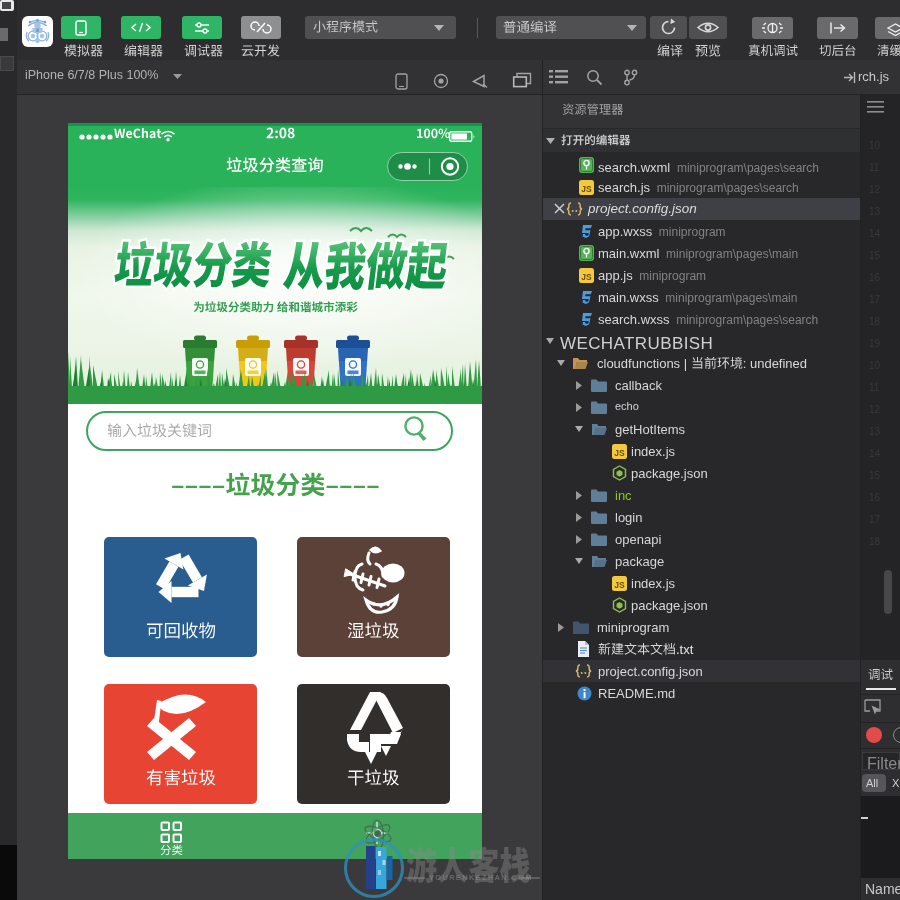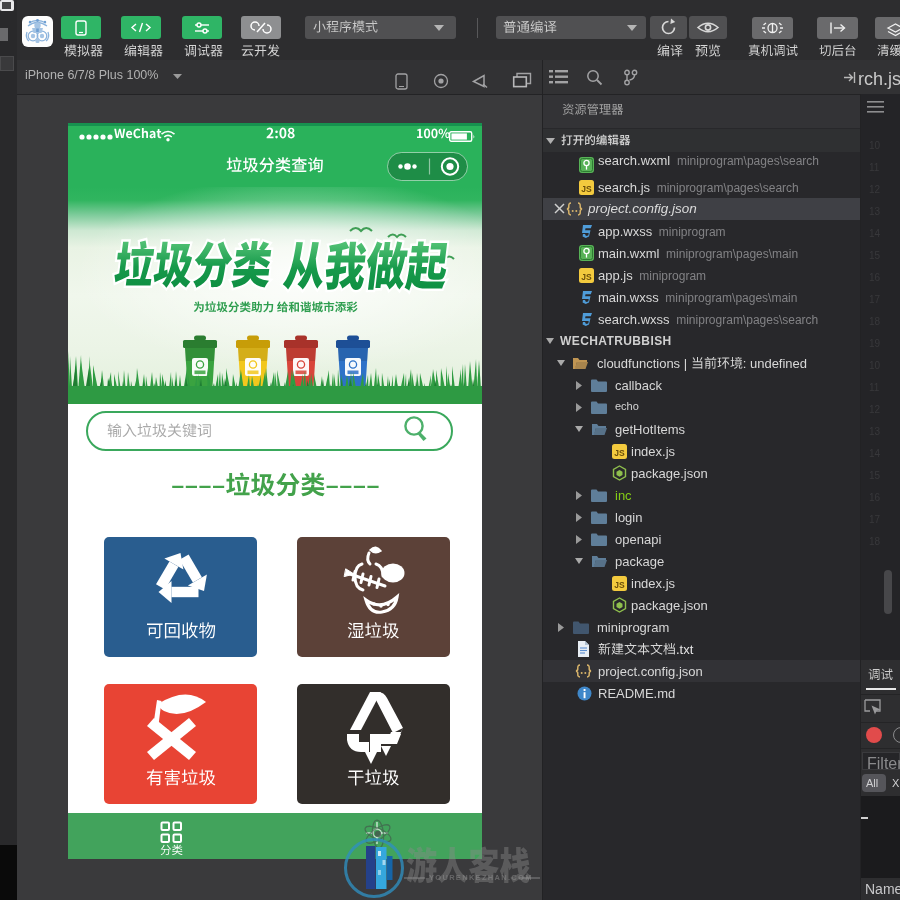--- a/index.html
+++ b/index.html
@@ -191,39 +191,39 @@
       <circle cx="4" cy="13.5" r="2.2"></circle>
       <path d="M4 6v5M11.5 6q0 4-5 5"></path>
     </g>
   </svg>
 <svg class="t" style="left:843px;top:71px" width="13" height="13" viewBox="0 0 13 13">
     <g stroke="#b8b8b8" stroke-width="1.4" fill="none">
       <line x1="11.5" y1="1" x2="11.5" y2="12"></line>
       <path d="M1 6.5h8M6 3l3.5 3.5L6 10"></path>
     </g>
   </svg>
-<div class="a" style="left:858px;top:69px;color:#c9c9c9;font-size:18px">rch.js</div>
+<div class="a" style="left:858px;top:69px;color:#c9c9c9;font-size:13px">rch.js</div>
 <svg class="t" style="left:562.0px;top:104.0px" width="63.5" height="14.5" viewBox="0 -9.84 63.50 14.55">
     <path d="M1 -9.2 1.5 -9.9Q2 -9.7 2.5 -9.5Q2.9 -9.3 3.4 -9.1Q3.8 -8.8 4.1 -8.6L3.6 -7.9Q3.3 -8.1 2.9 -8.4Q2.5 -8.6 2 -8.9Q1.5 -9.1 1 -9.2ZM0.6 -6.1Q1.3 -6.3 2.2 -6.6Q3.2 -6.9 4.2 -7.2L4.3 -6.4Q3.4 -6.1 2.5 -5.8Q1.6 -5.5 0.9 -5.2ZM6 -10.3 6.8 -10.2Q6.5 -9.4 6 -8.5Q5.5 -7.7 4.6 -7.1Q4.6 -7.2 4.5 -7.3Q4.3 -7.4 4.2 -7.5Q4.1 -7.6 4 -7.6Q4.8 -8.2 5.2 -8.9Q5.7 -9.6 6 -10.3ZM6 -9.2H10.6V-8.5H5.5ZM10.4 -9.2H10.6L10.7 -9.2L11.4 -9Q11.2 -8.5 10.9 -8Q10.6 -7.5 10.4 -7.1L9.6 -7.4Q9.8 -7.7 10 -8.2Q10.3 -8.6 10.4 -9.1ZM2.2 -4.6H10.2V-1.2H9.3V-3.7H3.2V-1.1H2.2ZM5.8 -3.4H6.7Q6.6 -2.4 6.2 -1.7Q5.9 -1 5.3 -0.5Q4.6 0.1 3.6 0.4Q2.6 0.8 1 1Q1 0.9 0.9 0.8Q0.9 0.6 0.8 0.5Q0.7 0.3 0.6 0.2Q2.1 0.1 3 -0.2Q4 -0.5 4.5 -1Q5.1 -1.4 5.4 -2Q5.7 -2.6 5.8 -3.4ZM6.3 -0.9 6.9 -1.6Q7.4 -1.4 8.1 -1.2Q8.7 -1 9.3 -0.7Q10 -0.5 10.5 -0.3Q11.1 -0 11.5 0.2L11 0.9Q10.6 0.7 10 0.5Q9.5 0.2 8.8 -0Q8.2 -0.3 7.6 -0.5Q6.9 -0.7 6.3 -0.9ZM7.5 -8.8H8.4Q8.3 -8.1 8 -7.5Q7.7 -6.9 7.3 -6.4Q6.8 -5.9 6.2 -5.5Q5.5 -5.1 4.5 -4.8Q4.4 -4.9 4.3 -5.2Q4.1 -5.4 4 -5.5Q4.9 -5.7 5.5 -6.1Q6.1 -6.4 6.5 -6.9Q6.9 -7.3 7.1 -7.8Q7.4 -8.3 7.5 -8.8ZM8 -8Q8.4 -7.4 8.9 -6.9Q9.5 -6.5 10.2 -6.1Q10.9 -5.8 11.7 -5.6Q11.5 -5.5 11.4 -5.3Q11.2 -5.1 11.1 -4.9Q10.3 -5.1 9.6 -5.5Q8.8 -6 8.3 -6.5Q7.7 -7.1 7.3 -7.8Z M16.8 -9.7H24V-8.9H16.8ZM16.5 -9.7H17.4V-6.4Q17.4 -5.6 17.3 -4.6Q17.2 -3.7 17.1 -2.7Q16.9 -1.7 16.6 -0.8Q16.2 0.2 15.7 0.9Q15.6 0.9 15.5 0.8Q15.3 0.7 15.2 0.6Q15 0.5 14.9 0.4Q15.5 -0.3 15.8 -1.2Q16.1 -2 16.2 -2.9Q16.4 -3.8 16.4 -4.7Q16.5 -5.6 16.5 -6.4ZM18.9 -5V-3.9H22.7V-5ZM18.9 -6.8V-5.7H22.7V-6.8ZM18.1 -7.5H23.5V-3.2H18.1ZM18.5 -2.5 19.3 -2.3Q19.1 -1.8 18.9 -1.4Q18.6 -0.9 18.3 -0.5Q18 -0.1 17.8 0.2Q17.7 0.2 17.6 0.1Q17.4 0 17.3 -0.1Q17.1 -0.2 17 -0.2Q17.5 -0.7 17.8 -1.3Q18.2 -1.9 18.5 -2.5ZM22 -2.3 22.8 -2.6Q23 -2.2 23.3 -1.8Q23.6 -1.4 23.8 -1Q24.1 -0.6 24.2 -0.3L23.3 0.1Q23.2 -0.2 23 -0.6Q22.8 -1 22.5 -1.5Q22.2 -1.9 22 -2.3ZM20.3 -8.7 21.3 -8.5Q21.1 -8.1 20.9 -7.7Q20.7 -7.3 20.6 -7L19.8 -7.2Q20 -7.5 20.1 -8Q20.2 -8.4 20.3 -8.7ZM20.3 -3.6H21.2V0Q21.2 0.4 21.1 0.6Q21 0.7 20.7 0.8Q20.5 0.9 20.1 1Q19.7 1 19.1 1Q19 0.8 19 0.6Q18.9 0.4 18.8 0.2Q19.2 0.2 19.6 0.2Q20 0.2 20.1 0.2Q20.3 0.2 20.3 0ZM13.4 -9.6 13.9 -10.2Q14.2 -10 14.6 -9.8Q15 -9.5 15.4 -9.3Q15.7 -9.1 16 -8.9L15.4 -8.1Q15.2 -8.3 14.8 -8.6Q14.5 -8.8 14.1 -9.1Q13.7 -9.3 13.4 -9.6ZM12.8 -6.2 13.3 -6.9Q13.6 -6.7 14 -6.5Q14.4 -6.3 14.8 -6.1Q15.1 -5.8 15.4 -5.7L14.8 -4.9Q14.6 -5.1 14.3 -5.3Q13.9 -5.6 13.5 -5.8Q13.1 -6 12.8 -6.2ZM13 0.3Q13.3 -0.2 13.6 -0.9Q14 -1.5 14.3 -2.3Q14.6 -3 14.9 -3.7L15.6 -3.2Q15.4 -2.5 15.1 -1.8Q14.8 -1.1 14.5 -0.4Q14.1 0.2 13.8 0.8Z M27.9 -0.1H34.4V0.6H27.9ZM25.8 -6.9H35.9V-4.8H34.9V-6.1H26.7V-4.8H25.8ZM27.8 -5.4H34.3V-2.9H27.8V-3.6H33.4V-4.7H27.8ZM27.9 -2.1H35V1H34.1V-1.3H27.9ZM27.2 -5.4H28.1V1H27.2ZM30 -7.7 30.8 -7.8Q31 -7.6 31.2 -7.2Q31.3 -6.9 31.4 -6.7L30.5 -6.5Q30.5 -6.7 30.3 -7Q30.2 -7.4 30 -7.7ZM26.6 -9.3H30.5V-8.6H26.6ZM31.8 -9.3H36.2V-8.6H31.8ZM26.7 -10.4 27.5 -10.2Q27.3 -9.3 26.9 -8.5Q26.4 -7.7 25.9 -7.1Q25.8 -7.2 25.7 -7.3Q25.6 -7.4 25.4 -7.4Q25.2 -7.5 25.1 -7.6Q25.6 -8.1 26 -8.8Q26.4 -9.6 26.7 -10.4ZM31.9 -10.4 32.8 -10.2Q32.5 -9.5 32.2 -8.8Q31.8 -8.1 31.4 -7.6Q31.3 -7.6 31.2 -7.7Q31.1 -7.8 30.9 -7.9Q30.8 -8 30.7 -8Q31.1 -8.4 31.4 -9.1Q31.7 -9.7 31.9 -10.4ZM27.7 -8.8 28.4 -9.1Q28.6 -8.7 28.9 -8.3Q29.1 -7.9 29.2 -7.6L28.4 -7.3Q28.3 -7.6 28.1 -8Q27.9 -8.5 27.7 -8.8ZM32.9 -8.8 33.6 -9Q33.9 -8.7 34.2 -8.3Q34.5 -7.9 34.6 -7.6L33.9 -7.2Q33.8 -7.5 33.5 -8Q33.2 -8.4 32.9 -8.8Z M42.8 -6.6V-5.1H47.3V-6.6ZM42.8 -9V-7.4H47.3V-9ZM41.9 -9.8H48.2V-4.3H41.9ZM41.8 -2.8H48.4V-2H41.8ZM40.8 -0.3H48.8V0.6H40.8ZM37.5 -9.5H41.3V-8.6H37.5ZM37.6 -5.9H41.1V-5.1H37.6ZM37.3 -1.2Q37.8 -1.4 38.5 -1.6Q39.1 -1.8 39.8 -2Q40.5 -2.2 41.2 -2.5L41.4 -1.6Q40.4 -1.2 39.4 -0.9Q38.4 -0.6 37.6 -0.3ZM39 -9.2H39.9V-1.5L39 -1.4ZM44.6 -9.4H45.4V-4.6H45.5V0.1H44.6V-4.6H44.6Z M51.6 -9V-7.3H53.7V-9ZM50.8 -9.8H54.6V-6.4H50.8ZM56.9 -9V-7.3H59.1V-9ZM56 -9.8H60V-6.4H56ZM49.8 -5.2H60.9V-4.3H49.8ZM51.2 -0.2H54.2V0.6H51.2ZM56.4 -0.2H59.5V0.6H56.4ZM56.9 -5Q57.3 -4.4 58 -4Q58.7 -3.5 59.5 -3.1Q60.3 -2.8 61.2 -2.6Q61.1 -2.5 60.9 -2.3Q60.8 -2.2 60.7 -2.1Q60.6 -1.9 60.6 -1.8Q59.7 -2.1 58.9 -2.5Q58 -2.9 57.3 -3.5Q56.6 -4 56.1 -4.7ZM50.8 -2.8H54.6V0.9H53.7V-2H51.6V1H50.8ZM56 -2.8H60V0.9H59.1V-2H56.9V1H56ZM54.6 -6.5 55.5 -6.4Q55 -5.5 54.3 -4.6Q53.6 -3.8 52.5 -3Q51.5 -2.3 50.1 -1.7Q50 -1.8 50 -2Q49.9 -2.1 49.8 -2.2Q49.7 -2.4 49.6 -2.4Q50.9 -2.9 51.9 -3.6Q52.9 -4.3 53.6 -5Q54.2 -5.8 54.6 -6.5ZM56.7 -6 57.2 -6.4Q57.7 -6.3 58.2 -6Q58.7 -5.8 59 -5.5L58.5 -5Q58.3 -5.2 57.7 -5.5Q57.2 -5.8 56.7 -6Z" fill="#a5a5a5"></path>
   </svg>
 <svg class="t" style="left:546px;top:138px" width="9" height="6" viewBox="0 0 9 6">
     <path d="M0 0h9L4.5 6z" fill="#b0b0b0"></path>
   </svg>
 <svg class="t" style="left:561.0px;top:135.0px" width="71.6" height="13.8" viewBox="0 -9.28 71.60 13.83">
     <path d="M0.4 -3.9Q1 -4 1.7 -4.2Q2.4 -4.3 3.2 -4.5Q4 -4.7 4.8 -4.9L4.9 -3.8Q3.8 -3.5 2.7 -3.2Q1.6 -2.9 0.8 -2.6ZM0.5 -7.6H4.7V-6.4H0.5ZM2.1 -9.8H3.4V-0.5Q3.4 0 3.2 0.3Q3.1 0.5 2.9 0.7Q2.6 0.8 2.2 0.9Q1.7 0.9 1.1 0.9Q1.1 0.7 1 0.3Q0.9 -0 0.7 -0.3Q1.1 -0.3 1.4 -0.3Q1.8 -0.3 1.9 -0.3Q2.1 -0.3 2.1 -0.5ZM4.9 -8.9H11.2V-7.7H4.9ZM8 -8.5H9.3V-0.7Q9.3 -0.1 9.1 0.2Q9 0.5 8.6 0.7Q8.2 0.9 7.7 0.9Q7.1 0.9 6.3 0.9Q6.2 0.7 6.2 0.5Q6.1 0.3 6 0Q5.9 -0.2 5.8 -0.4Q6.1 -0.4 6.5 -0.4Q6.9 -0.4 7.2 -0.4Q7.5 -0.4 7.6 -0.4Q7.8 -0.4 7.9 -0.5Q8 -0.5 8 -0.7Z M12.6 -9.1H22.3V-7.9H12.6ZM12.2 -5H22.7V-3.8H12.2ZM18.9 -8.5H20.2V1H18.9ZM14.8 -8.5H16.1V-5.4Q16.1 -4.5 16 -3.6Q15.9 -2.8 15.6 -1.9Q15.3 -1.1 14.7 -0.3Q14.1 0.4 13.1 1.1Q13 0.9 12.9 0.7Q12.7 0.6 12.5 0.4Q12.3 0.2 12.1 0.1Q13 -0.4 13.6 -1.1Q14.1 -1.7 14.4 -2.5Q14.7 -3.2 14.7 -3.9Q14.8 -4.6 14.8 -5.4Z M24.8 -7.9H28.4V-0.2H24.8V-1.3H27.2V-6.9H24.8ZM24.1 -7.9H25.2V0.7H24.1ZM24.8 -4.8H27.8V-3.7H24.8ZM25.8 -9.8 27.1 -9.6Q26.9 -9.1 26.7 -8.5Q26.5 -7.9 26.4 -7.5L25.4 -7.7Q25.4 -8 25.5 -8.4Q25.6 -8.8 25.7 -9.1Q25.7 -9.5 25.8 -9.8ZM29.9 -8H33.4V-6.9H29.9ZM32.9 -8H34.1Q34.1 -8 34.1 -7.9Q34.1 -7.8 34.1 -7.7Q34.1 -7.5 34.1 -7.4Q34 -5.5 34 -4.1Q33.9 -2.7 33.8 -1.9Q33.7 -1 33.6 -0.5Q33.5 0 33.3 0.2Q33.1 0.6 32.8 0.7Q32.6 0.8 32.2 0.8Q31.9 0.9 31.4 0.9Q31 0.9 30.4 0.9Q30.4 0.6 30.3 0.3Q30.2 -0.1 30 -0.4Q30.6 -0.3 31.1 -0.3Q31.6 -0.3 31.8 -0.3Q31.9 -0.3 32.1 -0.3Q32.2 -0.4 32.3 -0.5Q32.4 -0.6 32.5 -1.1Q32.6 -1.6 32.7 -2.4Q32.8 -3.3 32.8 -4.6Q32.9 -5.9 32.9 -7.8ZM30 -9.8 31.2 -9.6Q31 -8.7 30.7 -7.9Q30.4 -7 30 -6.3Q29.7 -5.5 29.3 -5Q29.1 -5.1 29 -5.2Q28.8 -5.4 28.6 -5.5Q28.4 -5.6 28.2 -5.7Q28.6 -6.2 29 -6.9Q29.3 -7.5 29.6 -8.3Q29.8 -9.1 30 -9.8ZM29.5 -4.8 30.4 -5.3Q30.7 -4.9 31.1 -4.4Q31.4 -4 31.7 -3.5Q32 -3.1 32.2 -2.7L31.1 -2.1Q31 -2.4 30.7 -2.9Q30.4 -3.4 30.1 -3.8Q29.8 -4.3 29.5 -4.8Z M35.6 -2Q35.5 -2.1 35.5 -2.3Q35.4 -2.5 35.4 -2.7Q35.3 -2.9 35.2 -3Q35.4 -3.1 35.6 -3.3Q35.8 -3.5 36.1 -3.8Q36.2 -4 36.4 -4.3Q36.7 -4.7 37 -5.2Q37.3 -5.7 37.6 -6.3Q37.9 -6.9 38.2 -7.5L39.1 -6.9Q38.7 -6.1 38.3 -5.4Q37.8 -4.6 37.3 -3.9Q36.8 -3.2 36.3 -2.6V-2.6Q36.3 -2.6 36.2 -2.5Q36.1 -2.5 35.9 -2.4Q35.8 -2.3 35.7 -2.2Q35.6 -2.1 35.6 -2ZM35.6 -2 35.5 -3 36 -3.3 38.7 -3.9Q38.7 -3.7 38.7 -3.4Q38.7 -3.1 38.8 -2.9Q37.8 -2.7 37.2 -2.5Q36.6 -2.4 36.3 -2.3Q36 -2.2 35.8 -2.1Q35.7 -2.1 35.6 -2ZM35.5 -4.8Q35.5 -4.9 35.4 -5.1Q35.3 -5.3 35.3 -5.6Q35.2 -5.8 35.1 -5.9Q35.3 -6 35.4 -6.1Q35.6 -6.3 35.7 -6.6Q35.8 -6.8 36 -7.1Q36.2 -7.4 36.4 -7.9Q36.5 -8.3 36.7 -8.8Q36.9 -9.3 37.1 -9.9L38.2 -9.5Q38 -8.7 37.6 -8Q37.3 -7.3 36.9 -6.6Q36.5 -6 36.1 -5.4V-5.4Q36.1 -5.4 36 -5.4Q35.9 -5.3 35.8 -5.2Q35.7 -5.1 35.6 -5Q35.5 -4.9 35.5 -4.8ZM35.5 -4.8 35.5 -5.7 36 -6.1 37.9 -6.2Q37.9 -6 37.8 -5.7Q37.8 -5.4 37.8 -5.2Q37.1 -5.1 36.7 -5.1Q36.3 -5 36.1 -5Q35.8 -4.9 35.7 -4.9Q35.6 -4.9 35.5 -4.8ZM35.2 -0.8Q35.8 -1 36.7 -1.3Q37.6 -1.7 38.6 -2.1L38.8 -1.1Q38 -0.7 37.1 -0.3Q36.2 0 35.4 0.4ZM42.1 -4.4H42.8V0.7H42.1ZM43.4 -4.4H44.2V0.6H43.4ZM44.8 -4.9H45.7V-0.1Q45.7 0.2 45.6 0.4Q45.6 0.6 45.4 0.7Q45.2 0.9 45 0.9Q44.8 0.9 44.5 0.9Q44.5 0.7 44.4 0.5Q44.3 0.2 44.2 0Q44.4 0 44.5 0Q44.6 0 44.7 0Q44.8 0 44.8 -0.1ZM39.5 -8.6H40.6V-6.1Q40.6 -5.4 40.6 -4.5Q40.5 -3.6 40.4 -2.6Q40.2 -1.7 40 -0.8Q39.7 0.1 39.2 0.8Q39.1 0.7 39 0.6Q38.8 0.5 38.6 0.3Q38.4 0.2 38.3 0.1Q38.7 -0.6 39 -1.4Q39.2 -2.2 39.3 -3Q39.4 -3.8 39.5 -4.6Q39.5 -5.4 39.5 -6.1ZM40.1 -8.6H45.5V-5.6H40.1V-6.7H44.4V-7.6H40.1ZM40.5 -4.9H45.2V-3.9H41.4V0.9H40.5ZM40.9 -2.5H45.2V-1.5H40.9ZM41.7 -9.6 42.9 -9.9Q43.1 -9.6 43.2 -9.2Q43.4 -8.8 43.5 -8.5L42.3 -8.1Q42.2 -8.4 42 -8.8Q41.9 -9.2 41.7 -9.6Z M46.9 -8.5H51.2V-7.4H46.9ZM49.1 -6.6H50.2V1H49.1ZM46.8 -2.1Q47.3 -2.2 48.1 -2.3Q48.8 -2.4 49.6 -2.5Q50.4 -2.6 51.2 -2.8L51.3 -1.7Q50.2 -1.5 49.1 -1.3Q47.9 -1.1 47 -0.9ZM47.3 -3.7Q47.2 -3.8 47.2 -4Q47.1 -4.2 47 -4.4Q47 -4.6 46.9 -4.7Q47.1 -4.8 47.2 -5Q47.3 -5.3 47.5 -5.7Q47.6 -5.8 47.7 -6.3Q47.8 -6.7 48 -7.3Q48.1 -7.9 48.3 -8.5Q48.4 -9.2 48.5 -9.8L49.7 -9.6Q49.5 -8.7 49.3 -7.7Q49 -6.8 48.7 -5.9Q48.4 -5 48 -4.3V-4.3Q48 -4.3 47.9 -4.2Q47.8 -4.2 47.7 -4.1Q47.5 -4 47.4 -3.9Q47.3 -3.8 47.3 -3.7ZM47.3 -3.7V-4.7L47.8 -5H51.1V-3.8H48.1Q47.9 -3.8 47.6 -3.8Q47.3 -3.7 47.3 -3.7ZM55.6 -6H56.7V1H55.6ZM53 -8.6V-7.7H55.6V-8.6ZM51.8 -9.5H56.8V-6.9H51.8ZM51.2 -6.3H57.5V-5.3H51.2ZM52.4 -4.6H55.9V-3.7H52.4ZM52.4 -2.9H55.9V-2.1H52.4ZM51.9 -6H53.1V-0.8L51.9 -0.7ZM51 -1.1Q51.8 -1.1 52.9 -1.2Q54 -1.3 55.2 -1.3Q56.4 -1.4 57.6 -1.5L57.6 -0.5Q56.4 -0.4 55.3 -0.3Q54.1 -0.2 53.1 -0.1Q52 -0 51.2 0Z M60.5 -8.3V-7.1H62V-8.3ZM59.4 -9.3H63.2V-6H59.4ZM65.4 -8.3V-7.1H67V-8.3ZM64.3 -9.3H68.2V-6H64.3ZM58.5 -5H69.1V-3.9H58.5ZM60 -0.4H62.6V0.7H60ZM64.9 -0.4H67.6V0.7H64.9ZM65.4 -4.7Q65.8 -4.2 66.4 -3.7Q67 -3.3 67.8 -2.9Q68.6 -2.6 69.4 -2.4Q69.3 -2.3 69.1 -2.1Q69 -1.9 68.8 -1.7Q68.7 -1.5 68.6 -1.4Q67.8 -1.6 67 -2.1Q66.2 -2.5 65.5 -3.1Q64.8 -3.6 64.3 -4.3ZM59.4 -2.6H63.2V0.9H62V-1.6H60.6V1H59.4ZM64.3 -2.6H68.2V0.9H67V-1.6H65.5V1H64.3ZM62.8 -6.2 64.1 -5.9Q63.6 -5 62.9 -4.2Q62.2 -3.3 61.3 -2.6Q60.3 -1.9 58.9 -1.4Q58.9 -1.5 58.8 -1.7Q58.6 -1.9 58.5 -2.1Q58.4 -2.3 58.3 -2.4Q59.5 -2.8 60.4 -3.4Q61.3 -4 61.9 -4.7Q62.5 -5.4 62.8 -6.2ZM65.1 -5.6 65.7 -6.2Q66.1 -6.1 66.6 -5.8Q67.1 -5.6 67.4 -5.3L66.7 -4.7Q66.5 -4.9 66 -5.2Q65.5 -5.4 65.1 -5.6Z" fill="#cfcfcf"></path>
   </svg>
 <div class="a" style="left:543px;top:198px;width:317px;height:22px;background:#3f4045"></div>
 <div class="a" style="left:543px;top:660px;width:317px;height:22px;background:#323236"></div>
 <svg class="t" style="left:579px;top:157px" width="15" height="16" viewBox="0 0 15 16">
     <rect width="15" height="16" rx="3" fill="#58b257"></rect>
     <rect x="1.5" y="1.5" width="12" height="13" rx="2" fill="none" stroke="#2e7d32" stroke-width="1"></rect>
     <circle cx="7.5" cy="6" r="2.6" fill="none" stroke="#fff" stroke-width="1.3"></circle>
     <path d="M7.5 8.6v4" stroke="#fff" stroke-width="1.3"></path>
   </svg>
-<div class="a" style="left:598px;top:153px;color:#d8d8d8;font-size:13px;white-space:nowrap">search.wxml<span style="color:#828285;font-size:12px"> &nbsp;miniprogram\pages\search</span></div>
+<div class="a" style="left:598px;top:160px;color:#d8d8d8;font-size:13px;white-space:nowrap">search.wxml<span style="color:#828285;font-size:12px"> &nbsp;miniprogram\pages\search</span></div>
 <svg class="t" style="left:579px;top:179.5px" width="15" height="15" viewBox="0 0 15 15">
     <rect width="15" height="15" rx="2.5" fill="#f3ca3e"></rect>
     <text x="7.5" y="11.5" font-family="Liberation Sans" font-size="8.5" font-weight="bold" fill="#6b4f0a" text-anchor="middle">JS</text>
   </svg>
 <div class="a" style="left:598px;top:179.5px;color:#d8d8d8;font-size:13px;white-space:nowrap">search.js<span style="color:#828285;font-size:12px"> &nbsp;miniprogram\pages\search</span></div>
 <svg class="t" style="left:554px;top:203px" width="11" height="11" viewBox="0 0 11 11">
     <g stroke="#cfcfcf" stroke-width="1.5">
       <line x1="1" y1="1" x2="10" y2="10"></line>
       <line x1="10" y1="1" x2="1" y2="10"></line>
     </g>
@@ -257,21 +257,21 @@
     <path d="M2 1h11l-1.2 3.2H6.5l-.4 2h5.4L10 12.5 6.8 14l-3.2-1.5.3-2.6h2.3l.1 1.4 1.5.6 1.6-.7.3-2.2H3l1-8z" fill="#4f9cd8"></path>
   </svg>
 <div class="a" style="left:598px;top:289.5px;color:#d8d8d8;font-size:13px;white-space:nowrap">main.wxss<span style="color:#828285;font-size:12px"> &nbsp;miniprogram\pages\main</span></div>
 <svg class="t" style="left:579px;top:311.5px" width="15" height="15" viewBox="0 0 15 15">
     <path d="M2 1h11l-1.2 3.2H6.5l-.4 2h5.4L10 12.5 6.8 14l-3.2-1.5.3-2.6h2.3l.1 1.4 1.5.6 1.6-.7.3-2.2H3l1-8z" fill="#4f9cd8"></path>
   </svg>
 <div class="a" style="left:598px;top:311.5px;color:#d8d8d8;font-size:13px;white-space:nowrap">search.wxss<span style="color:#828285;font-size:12px"> &nbsp;miniprogram\pages\search</span></div>
 <svg class="t" style="left:546px;top:338px" width="8" height="6" viewBox="0 0 8 6">
     <path d="M0 0h8L4 6z" fill="#aaa"></path>
   </svg>
-<div class="a" style="left:560px;top:334px;color:#d0d0d0;font-size:12px;font-weight:bold;letter-spacing:.4px">WECHATRUBBISH</div>
+<div class="a" style="left:560px;top:334px;color:#d0d0d0;font-size:17px;font-weight:normal;letter-spacing:.4px">WECHATRUBBISH</div>
 <svg class="t" style="left:557px;top:360px" width="8" height="6" viewBox="0 0 8 6">
     <path d="M0 0h8L4 6z" fill="#aaa"></path>
   </svg>
 <svg class="t" style="left:572px;top:356px" width="17" height="14" viewBox="0 0 17 14">
     <path d="M1 2h5l1.5 2H15v2H5L3 13H1z" fill="#c09553"></path>
     <path d="M5 6h11l-2.5 7H2.5z" fill="#c09553" opacity="0.85"></path>
   </svg>
 <div class="a" style="left:597px;top:355.5px;color:#d8d8d8;font-size:13px;white-space:nowrap">cloudfunctions | <svg width="52.0" height="13.0" viewBox="0 -10.66 52.00 13.00" style="vertical-align:-2.3px">
       <path d="M6 -10.9H7V-5.8H6ZM1.6 -10 2.5 -10.3Q2.8 -9.9 3.2 -9.4Q3.5 -8.8 3.8 -8.3Q4 -7.8 4.2 -7.4L3.3 -7Q3.1 -7.4 2.8 -7.9Q2.6 -8.5 2.3 -9Q1.9 -9.5 1.6 -10ZM10.4 -10.5 11.5 -10.1Q11.2 -9.6 10.9 -9Q10.5 -8.4 10.2 -7.9Q9.9 -7.3 9.6 -6.9L8.7 -7.2Q9 -7.7 9.3 -8.2Q9.7 -8.8 9.9 -9.4Q10.2 -10 10.4 -10.5ZM1.7 -6.3H11.3V1H10.3V-5.3H1.7ZM2.2 -3.5H10.7V-2.5H2.2ZM1.5 -0.5H10.8V0.5H1.5Z M13.7 -8.9H25.3V-8H13.7ZM15 -4.7H18.7V-3.9H15ZM15 -2.6H18.7V-1.8H15ZM20.9 -6.7H21.8V-1.3H20.9ZM18.3 -6.8H19.3V-0.1Q19.3 0.3 19.2 0.5Q19.1 0.7 18.8 0.8Q18.5 0.9 18.1 1Q17.6 1 17 1Q16.9 0.8 16.9 0.6Q16.8 0.3 16.7 0.1Q17.1 0.1 17.6 0.1Q18 0.1 18.1 0.1Q18.2 0.1 18.3 0.1Q18.3 0 18.3 -0.1ZM23.5 -7.1H24.4V-0.2Q24.4 0.3 24.3 0.5Q24.2 0.7 23.9 0.8Q23.6 0.9 23.1 1Q22.6 1 21.9 1Q21.8 0.8 21.7 0.5Q21.6 0.3 21.5 0.1Q22.1 0.1 22.6 0.1Q23 0.1 23.2 0.1Q23.4 0.1 23.4 0Q23.5 -0 23.5 -0.2ZM15.7 -10.6 16.6 -10.9Q17 -10.5 17.4 -10Q17.7 -9.5 17.9 -9.1L16.9 -8.8Q16.8 -9.1 16.4 -9.7Q16.1 -10.2 15.7 -10.6ZM22.4 -11 23.4 -10.6Q23.1 -10 22.7 -9.4Q22.2 -8.8 21.9 -8.3L21 -8.6Q21.3 -9 21.5 -9.4Q21.8 -9.8 22 -10.2Q22.2 -10.6 22.4 -11ZM14.5 -6.8H18.6V-6H15.4V1H14.5Z M26.7 -6.3H30.1V-5.4H26.7ZM26.5 -10H30.4V-9.1H26.5ZM26.5 -1.3Q27.2 -1.5 28.2 -1.9Q29.2 -2.3 30.3 -2.6L30.5 -1.8Q29.5 -1.4 28.5 -1Q27.5 -0.7 26.7 -0.4ZM28.1 -9.5H29V-1.8L28.1 -1.5ZM31.1 -10.1H38.3V-9.1H31.1ZM34.6 -9.6 35.5 -9.3Q35.1 -8 34.4 -6.8Q33.8 -5.6 33 -4.5Q32.2 -3.5 31.4 -2.8Q31.3 -2.9 31.2 -3Q31 -3.1 30.9 -3.3Q30.7 -3.4 30.6 -3.5Q31.5 -4.2 32.2 -5.2Q33 -6.1 33.6 -7.2Q34.2 -8.4 34.6 -9.6ZM34.8 -6.4 35.5 -6.9Q36 -6.4 36.5 -5.8Q37.1 -5.2 37.5 -4.6Q38 -4 38.3 -3.5L37.5 -2.9Q37.2 -3.4 36.8 -4Q36.3 -4.6 35.8 -5.2Q35.3 -5.9 34.8 -6.4ZM33.8 -7.3 34.8 -7.8V1H33.8Z M44.2 -10H50.7V-9.1H44.2ZM43.8 -7.6H51V-6.8H43.8ZM45.2 -8.8 46 -9Q46.1 -8.7 46.3 -8.4Q46.4 -8 46.5 -7.7L45.6 -7.5Q45.6 -7.8 45.5 -8.1Q45.3 -8.5 45.2 -8.8ZM48.7 -9 49.6 -8.8Q49.4 -8.4 49.2 -8Q49 -7.5 48.9 -7.2L48.1 -7.4Q48.3 -7.8 48.4 -8.2Q48.6 -8.7 48.7 -9ZM45.3 -3.9V-3H49.4V-3.9ZM45.3 -5.4V-4.5H49.4V-5.4ZM44.4 -6.1H50.4V-2.4H44.4ZM45.8 -2.6H46.7Q46.6 -1.8 46.5 -1.2Q46.3 -0.6 45.9 -0.2Q45.6 0.2 44.9 0.5Q44.3 0.9 43.4 1.1Q43.4 1 43.3 0.8Q43.2 0.7 43.1 0.5Q43 0.4 42.9 0.3Q43.7 0.2 44.3 -0.1Q44.8 -0.3 45.1 -0.7Q45.4 -1 45.6 -1.5Q45.7 -2 45.8 -2.6ZM47.9 -2.6H48.8V-0.3Q48.8 -0 48.9 0Q49 0.1 49.2 0.1Q49.3 0.1 49.5 0.1Q49.7 0.1 49.9 0.1Q50 0.1 50.1 0.1Q50.2 0.1 50.3 0.1Q50.5 -0 50.5 -0.2Q50.6 -0.4 50.6 -0.7Q50.6 -0.9 50.6 -1.3Q50.7 -1.2 51 -1.1Q51.2 -1 51.4 -0.9Q51.4 -0.5 51.3 -0.2Q51.3 0.2 51.2 0.3Q51.1 0.7 50.7 0.8Q50.6 0.8 50.4 0.8Q50.1 0.9 49.9 0.9Q49.8 0.9 49.7 0.9Q49.5 0.9 49.3 0.9Q49.1 0.9 49.1 0.9Q48.8 0.9 48.6 0.8Q48.3 0.8 48.2 0.6Q48 0.5 47.9 0.3Q47.9 0.1 47.9 -0.4ZM46.6 -10.8 47.5 -11Q47.7 -10.7 47.8 -10.4Q48 -10 48.1 -9.7L47.1 -9.5Q47.1 -9.8 46.9 -10.1Q46.8 -10.5 46.6 -10.8ZM39.6 -7.7H43.3V-6.8H39.6ZM41.1 -10.8H42V-2.1H41.1ZM39.4 -1.7Q39.9 -1.8 40.6 -2.1Q41.2 -2.3 42 -2.6Q42.7 -2.8 43.4 -3.1L43.6 -2.2Q42.6 -1.8 41.6 -1.4Q40.6 -1 39.8 -0.7Z" fill="#d8d8d8"></path>
     </svg>: undefined</div>

